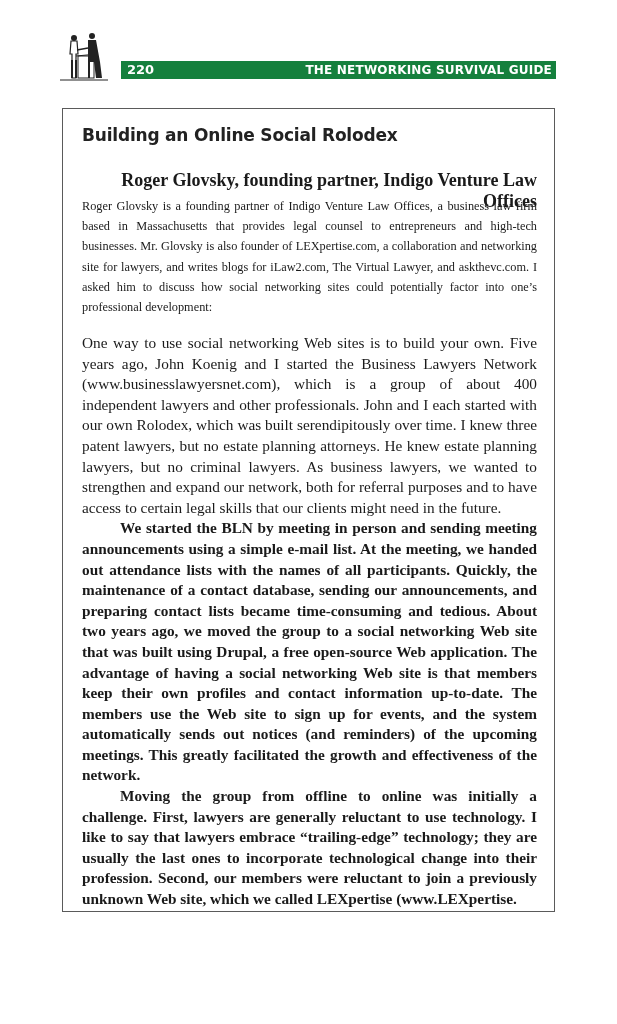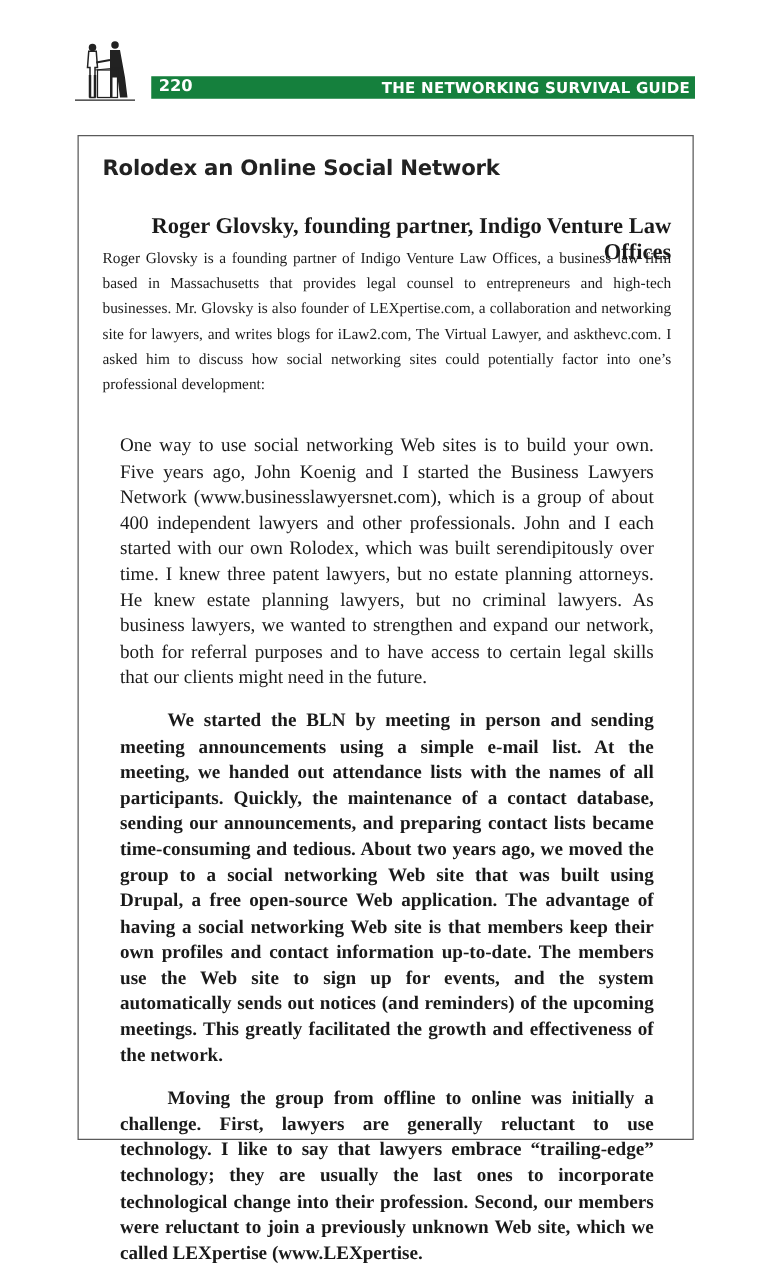--- a/index.html
+++ b/index.html
@@ -32,21 +32,21 @@
   .intro {
     position: absolute; left: 82px; top: 196px; width: 455px;
     font-family: "Liberation Serif", serif; font-size: 12.3px; line-height: 20.2px;
     color: #1a1a1a; text-align: justify;
   }
   .body-text {
     position: absolute; left: 82px; top: 333px; width: 455px;
     font-family: "Liberation Serif", serif; font-size: 15.3px; line-height: 20.6px;
     color: #1a1a1a; text-align: justify; hyphens: manual;
   }
-  .body-text p { margin: 14px; }
+  .body-text p { margin: 0; }
   .body-text p.indent { text-indent: 38px; font-weight: bold; }
 </style>
 </head>
 <body>
 
 <div class="page">
 
   <svg class="logo" viewBox="0 0 56 50">
     <line x1="0" y1="48" x2="48" y2="48" stroke="#222" stroke-width="1"></line>
     <circle cx="14" cy="6" r="3" fill="#222"></circle>
@@ -59,21 +59,21 @@
     <line x1="16" y1="24" x2="38" y2="22" stroke="#222" stroke-width="1"></line>
   </svg>
 
   <div class="header-bar">
     <span class="page-num">220</span>
     <span class="running-title">THE NETWORKING SURVIVAL GUIDE</span>
   </div>
 
   <div class="sidebar-box"></div>
 
-  <div class="box-title">Rolodex an Online Social Network</div>
+  <div class="box-title">Building an Online Social Rolodex</div>
   <div class="byline">Roger Glovsky, founding partner, Indigo Venture Law Offices</div>
   <div class="intro">Roger Glovsky is a founding partner of Indigo Venture Law Offices, a business law firm based in Massachusetts that provides legal counsel to entrepreneurs and high-tech businesses. Mr. Glovsky is also founder of LEXpertise.com, a collaboration and networking site for lawyers, and writes blogs for iLaw2.com, The Virtual Lawyer, and askthevc.com. I asked him to discuss how social networking sites could potentially factor into one’s professional development:</div>
 
   <div class="body-text">
     <p>One way to use social networking Web sites is to build your own. Five years ago, John Koenig and I started the Business Lawyers Network (www.businesslawyersnet.com), which is a group of about 400 independent lawyers and other professionals. John and I each started with our own Rolodex, which was built serendipitously over time. I knew three patent lawyers, but no estate planning attorneys. He knew estate planning lawyers, but no criminal lawyers. As business lawyers, we wanted to strengthen and expand our network, both for referral purposes and to have access to certain legal skills that our clients might need in the future.</p>
     <p class="indent">We started the BLN by meeting in person and sending meeting announcements using a simple e-mail list. At the meeting, we handed out attendance lists with the names of all participants. Quickly, the maintenance of a contact database, sending our announcements, and preparing contact lists became time-consuming and tedious. About two years ago, we moved the group to a social networking Web site that was built using Drupal, a free open-source Web application. The advantage of having a social networking Web site is that members keep their own profiles and contact information up-to-date. The members use the Web site to sign up for events, and the system automatically sends out notices (and reminders) of the upcoming meetings. This greatly facilitated the growth and effectiveness of the network.</p>
     <p class="indent">Moving the group from offline to online was initially a challenge. First, lawyers are generally reluctant to use technology. I like to say that lawyers embrace “trailing-edge” technology; they are usually the last ones to incorporate technological change into their profession. Second, our members were reluctant to join a previously unknown Web site, which we called LEXpertise (www.LEXpertise.</p>
   </div>
 </div>
 

